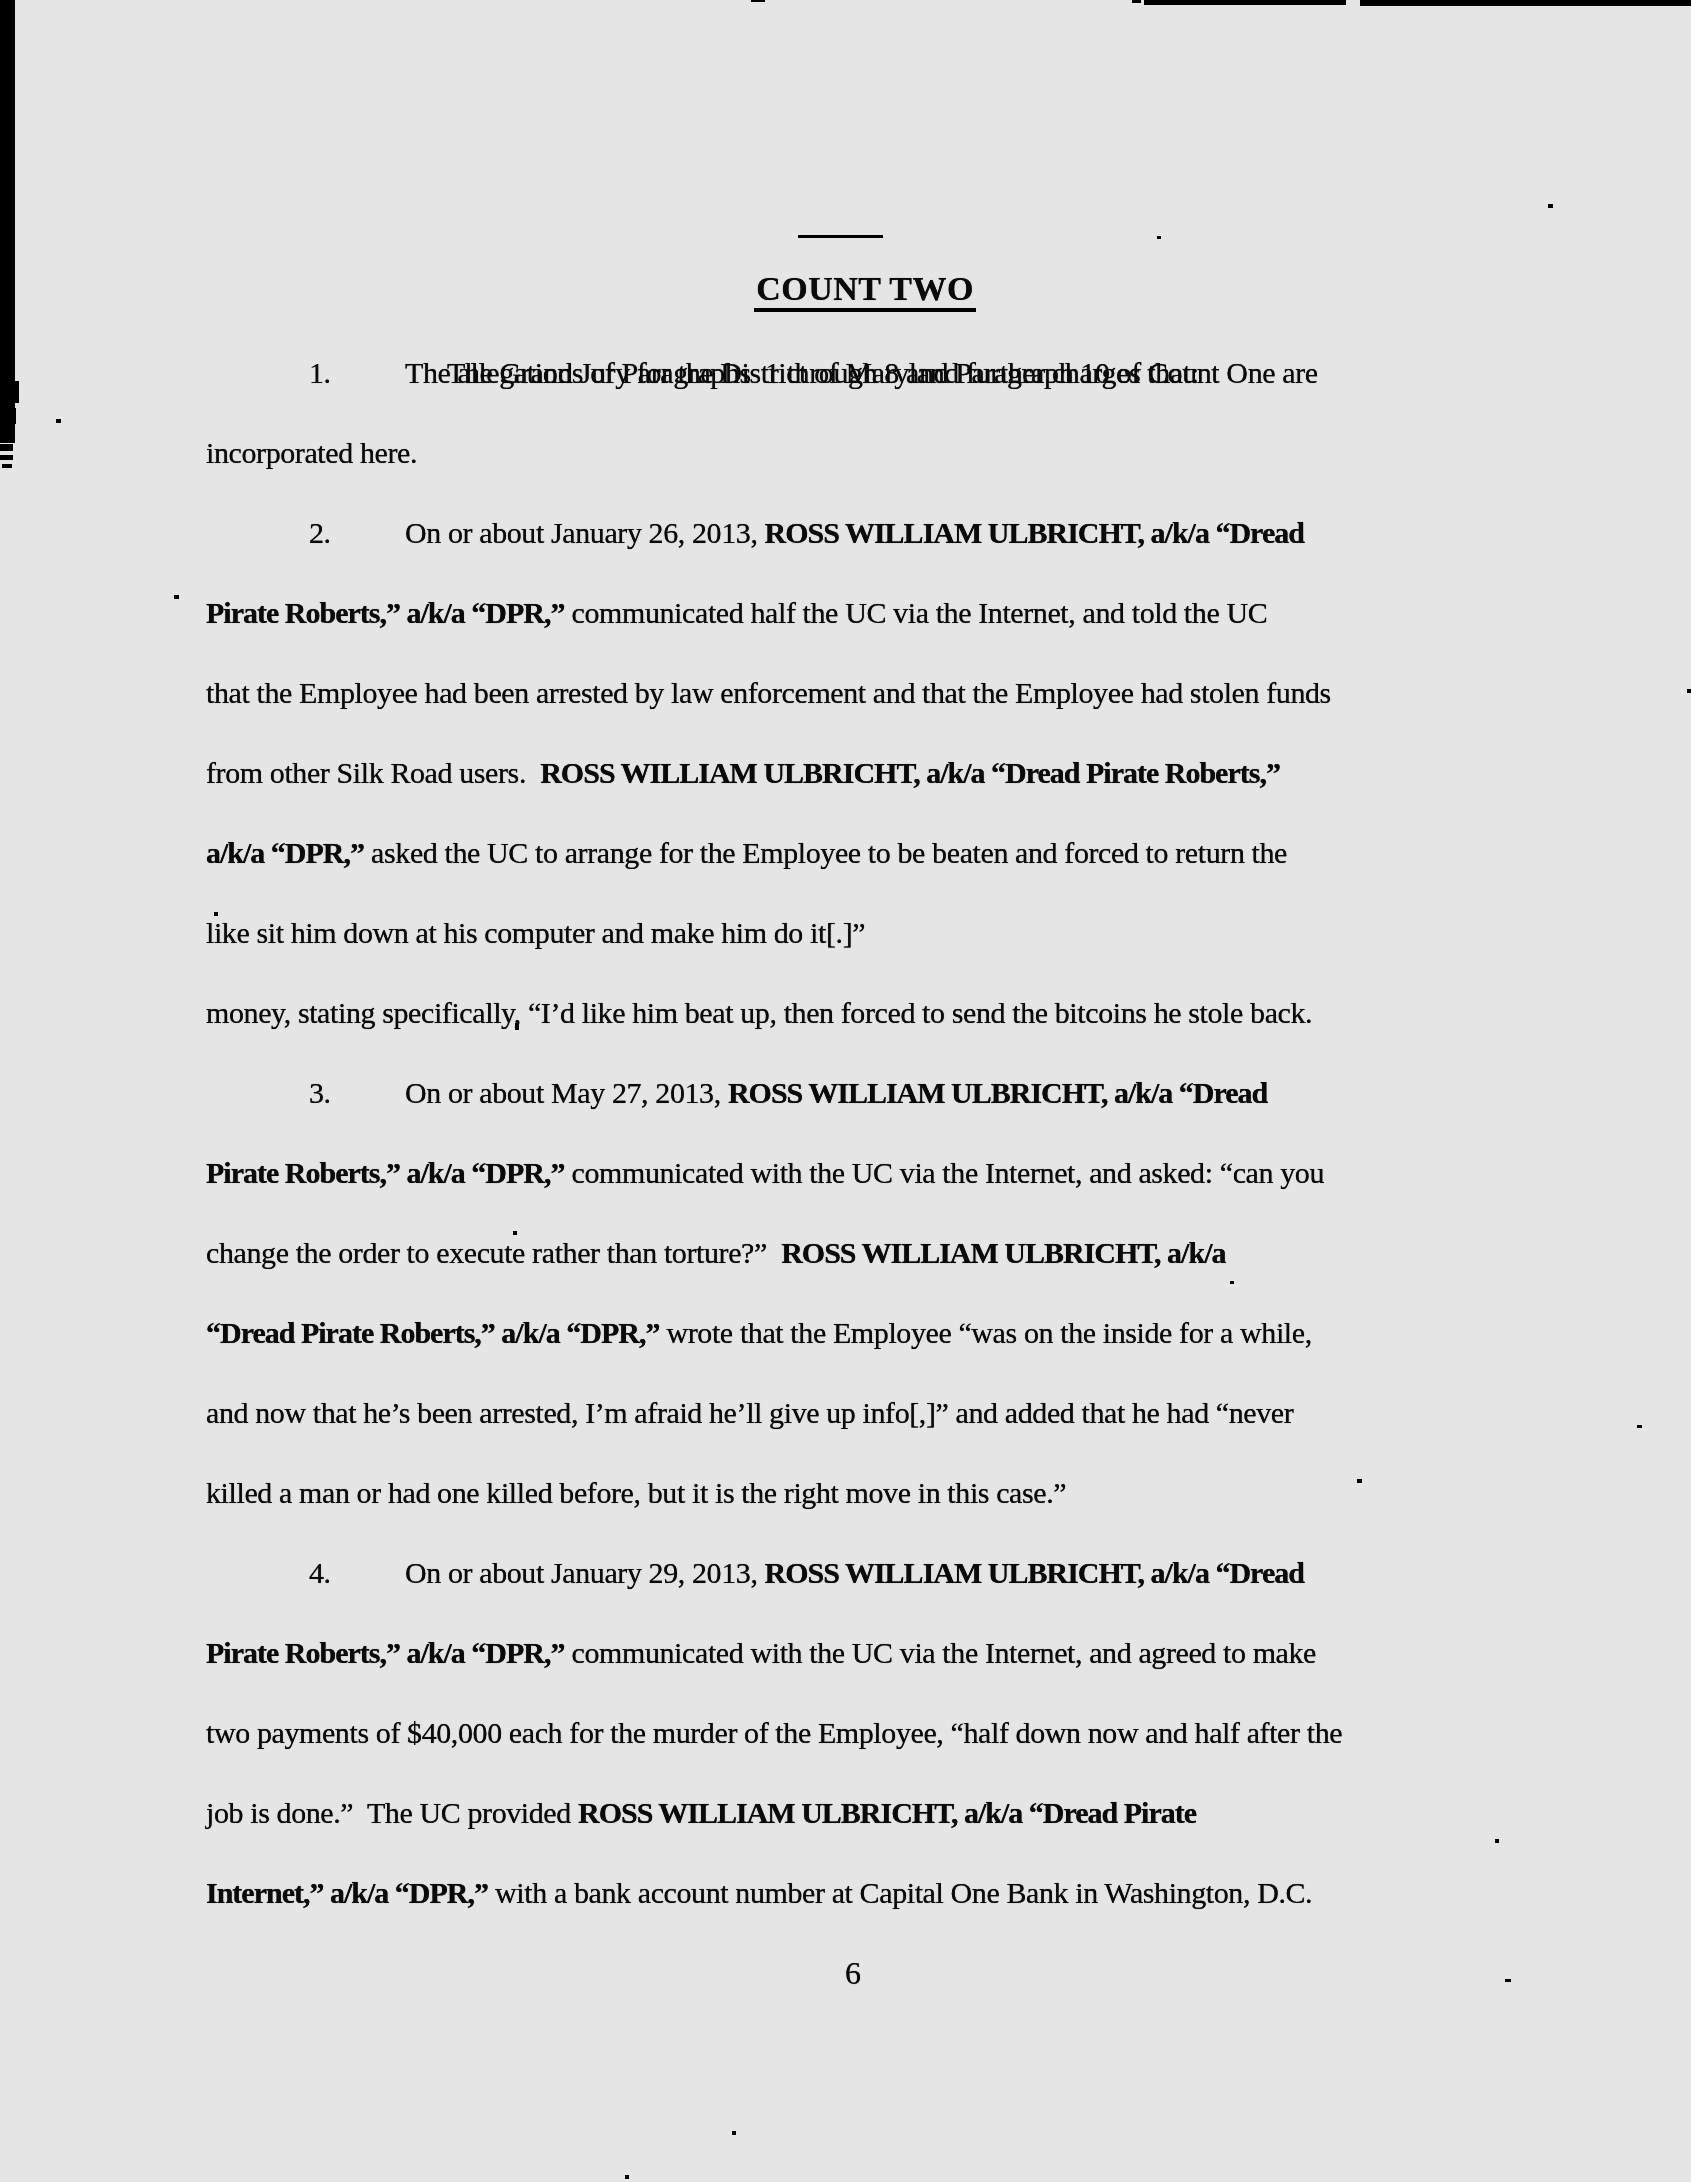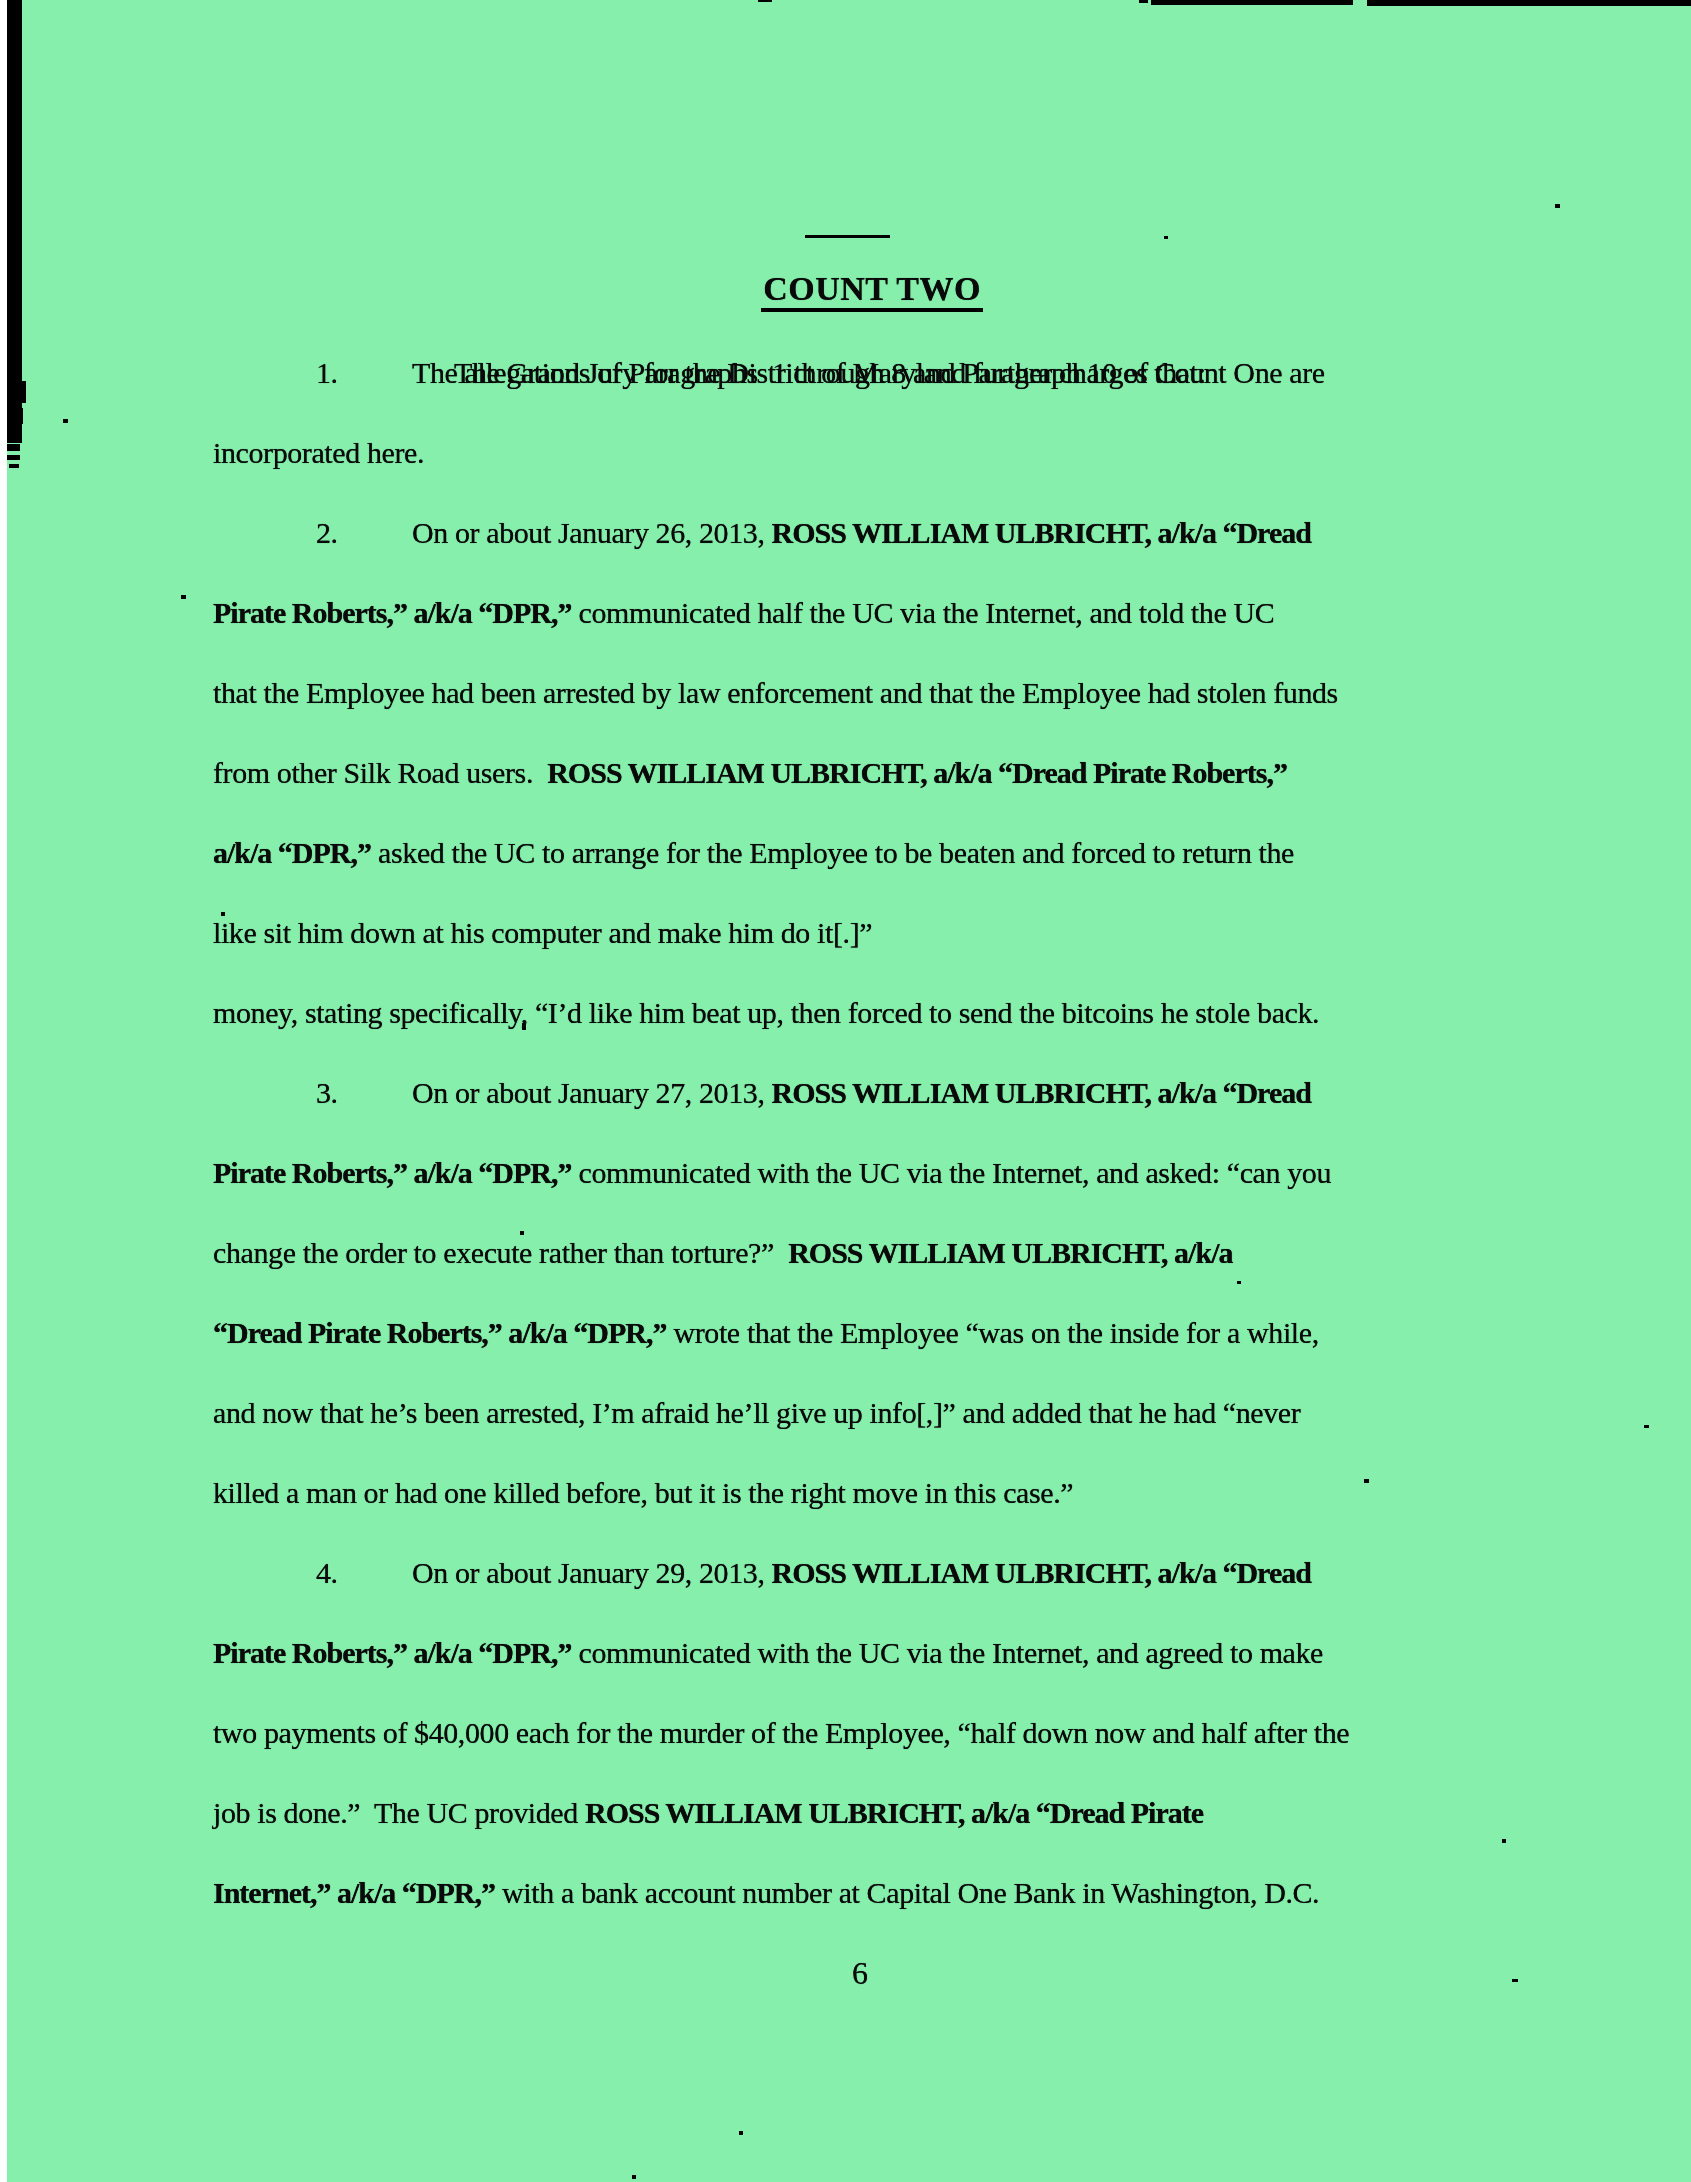--- a/index.html
+++ b/index.html
@@ -6,22 +6,21 @@
   body {
     width: 1692px; height: 2182px;
     background: #ffffff;
     position: relative;
     overflow: hidden;
     font-family: "Liberation Serif", serif;
     color: #0a0a0a;
   }
   .page {
     position: absolute; inset: 0;
-    background: #86efac;
-    margin-left: 7px;
+    background: #e5e5e5;
   }
   .doc {
     position: absolute;
     left: 206px; top: 0;
     width: 1294px;
     text-shadow: 0 0 0.7px rgba(0,0,0,0.85);
   }
   .heading-line {
     margin-top: 181px;
     height: 72px; line-height: 72px;
@@ -97,21 +96,21 @@
     <div>
         <div class="line"><span class="pnum">1.</span><span>The allegations of Paragraphs  1 through 8 and Paragraph 10 of Count One are</span></div>
         <div class="line"><span>incorporated here.</span></div>
         <div class="line"><span class="pnum">2.</span><span>On or about January 26, 2013, </span><span class="b">ROSS WILLIAM ULBRICHT, a/k/a “Dread</span></div>
         <div class="line"><span class="b">Pirate Roberts,” a/k/a “DPR,”</span><span> communicated half the UC via the Internet, and told the UC</span></div>
         <div class="line"><span>that the Employee had been arrested by law enforcement and that the Employee had stolen funds</span></div>
         <div class="line"><span>from other Silk Road users.  </span><span class="b">ROSS WILLIAM ULBRICHT, a/k/a “Dread Pirate Roberts,”</span></div>
         <div class="line"><span class="b">a/k/a “DPR,”</span><span> asked the UC to arrange for the Employee to be beaten and forced to return the</span></div>
         <div class="line"><span>like sit him down at his computer and make him do it[.]”</span></div>
         <div class="line"><span>money, stating specifically, “I’d like him beat up, then forced to send the bitcoins he stole back.</span></div>
-        <div class="line"><span class="pnum">3.</span><span>On or about January 27, 2013, </span><span class="b">ROSS WILLIAM ULBRICHT, a/k/a “Dread</span></div>
+        <div class="line"><span class="pnum">3.</span><span>On or about May 27, 2013, </span><span class="b">ROSS WILLIAM ULBRICHT, a/k/a “Dread</span></div>
         <div class="line"><span class="b">Pirate Roberts,” a/k/a “DPR,”</span><span> communicated with the UC via the Internet, and asked: “can you</span></div>
         <div class="line"><span>change the order to execute rather than torture?”  </span><span class="b">ROSS WILLIAM ULBRICHT, a/k/a</span></div>
         <div class="line"><span class="b">“Dread Pirate Roberts,” a/k/a “DPR,”</span><span> wrote that the Employee “was on the inside for a while,</span></div>
         <div class="line"><span>and now that he’s been arrested, I’m afraid he’ll give up info[,]” and added that he had “never</span></div>
         <div class="line"><span>killed a man or had one killed before, but it is the right move in this case.”</span></div>
         <div class="line"><span class="pnum">4.</span><span>On or about January 29, 2013, </span><span class="b">ROSS WILLIAM ULBRICHT, a/k/a “Dread</span></div>
         <div class="line"><span class="b">Pirate Roberts,” a/k/a “DPR,”</span><span> communicated with the UC via the Internet, and agreed to make</span></div>
         <div class="line"><span>two payments of $40,000 each for the murder of the Employee, “half down now and half after the</span></div>
         <div class="line"><span>job is done.”  The UC provided </span><span class="b">ROSS WILLIAM ULBRICHT, a/k/a “Dread Pirate</span></div>
         <div class="line"><span class="b">Internet,” a/k/a “DPR,”</span><span> with a bank account number at Capital One Bank in Washington, D.C.</span></div>

